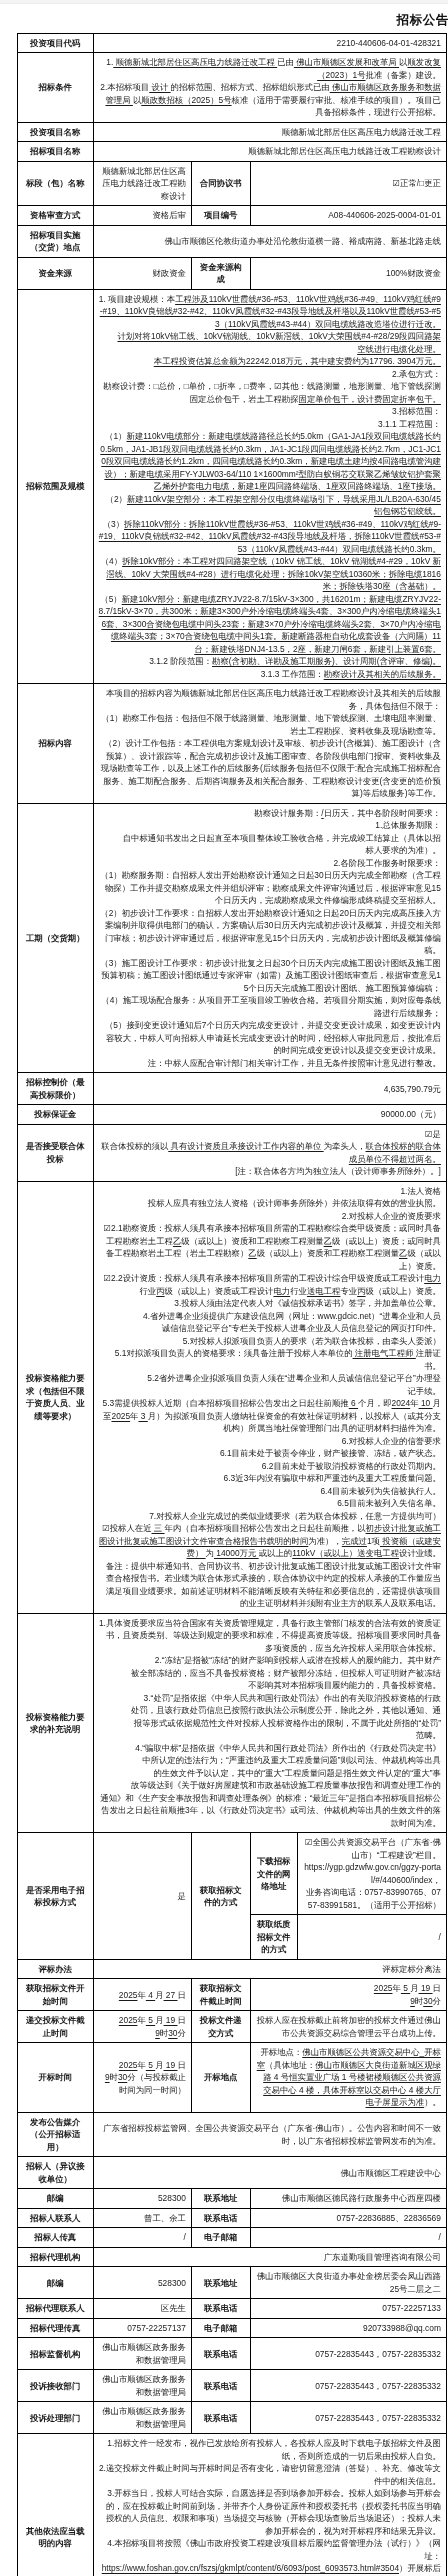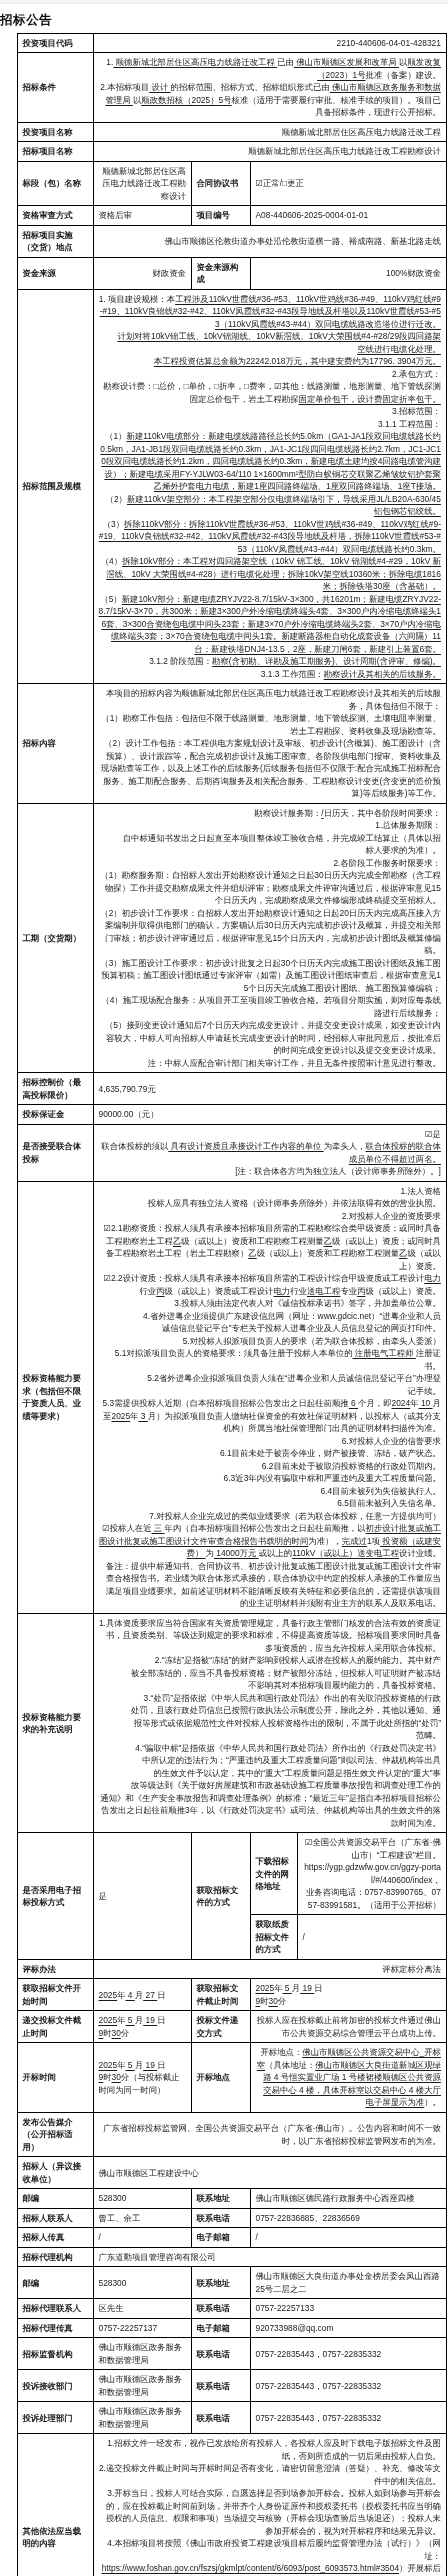--- a/index.html
+++ b/index.html
@@ -1,24 +1,24 @@
 <!DOCTYPE html>
 <html lang="zh" style="font-size:9.5px"><head>
 <meta charset="utf-8">
 <style>
   html,body{margin:0;padding:0;background:#ffffff;}
   body{font-family:"Liberation Sans","DejaVu Sans",sans-serif;color:#1a1a1a;}
   .page{width:449px;min-height:2576px;background:#ffffff;box-sizing:border-box;position:relative;}
   .top-strip{height:3px;background:#f4f4f4;border-bottom:0.6px solid #ececec;}
-  .doc-title{text-align:left;font-size:12.5px;font-weight:bold;color:#111;margin:7.8px 0 4.2px 0;letter-spacing:0.6px;}
+  .doc-title{text-align:right;font-size:12.5px;font-weight:bold;color:#111;margin:7.8px 0 4.2px 0;letter-spacing:0.6px;}
   table.tender{border-collapse:collapse;table-layout:fixed;width:429px;margin:0 0 0 16.7px;border:1.2px solid #000;}
   table.tender td{border:0.6px solid #000;font-size:8.4px;line-height:12.5px;padding:3px 4.8px;vertical-align:middle;word-break:break-all;color:#1a1a1a;}
-  td.lbl{font-weight:bold;text-align:left;padding:3px 2.4px;}
+  td.lbl{font-weight:bold;text-align:center;padding:3px 2.4px;}
   td.vl{text-align:right;}
-  td.vc{text-align:left;}
+  td.vc{text-align:right;}
   td.vl u, td.vc u{text-underline-offset:1.8px;}
 </style>
 </head>
 <body>
 
 <div class="page">
   <div class="top-strip"></div>
   <div class="doc-title">招标公告</div>
 
   <table class="tender">

